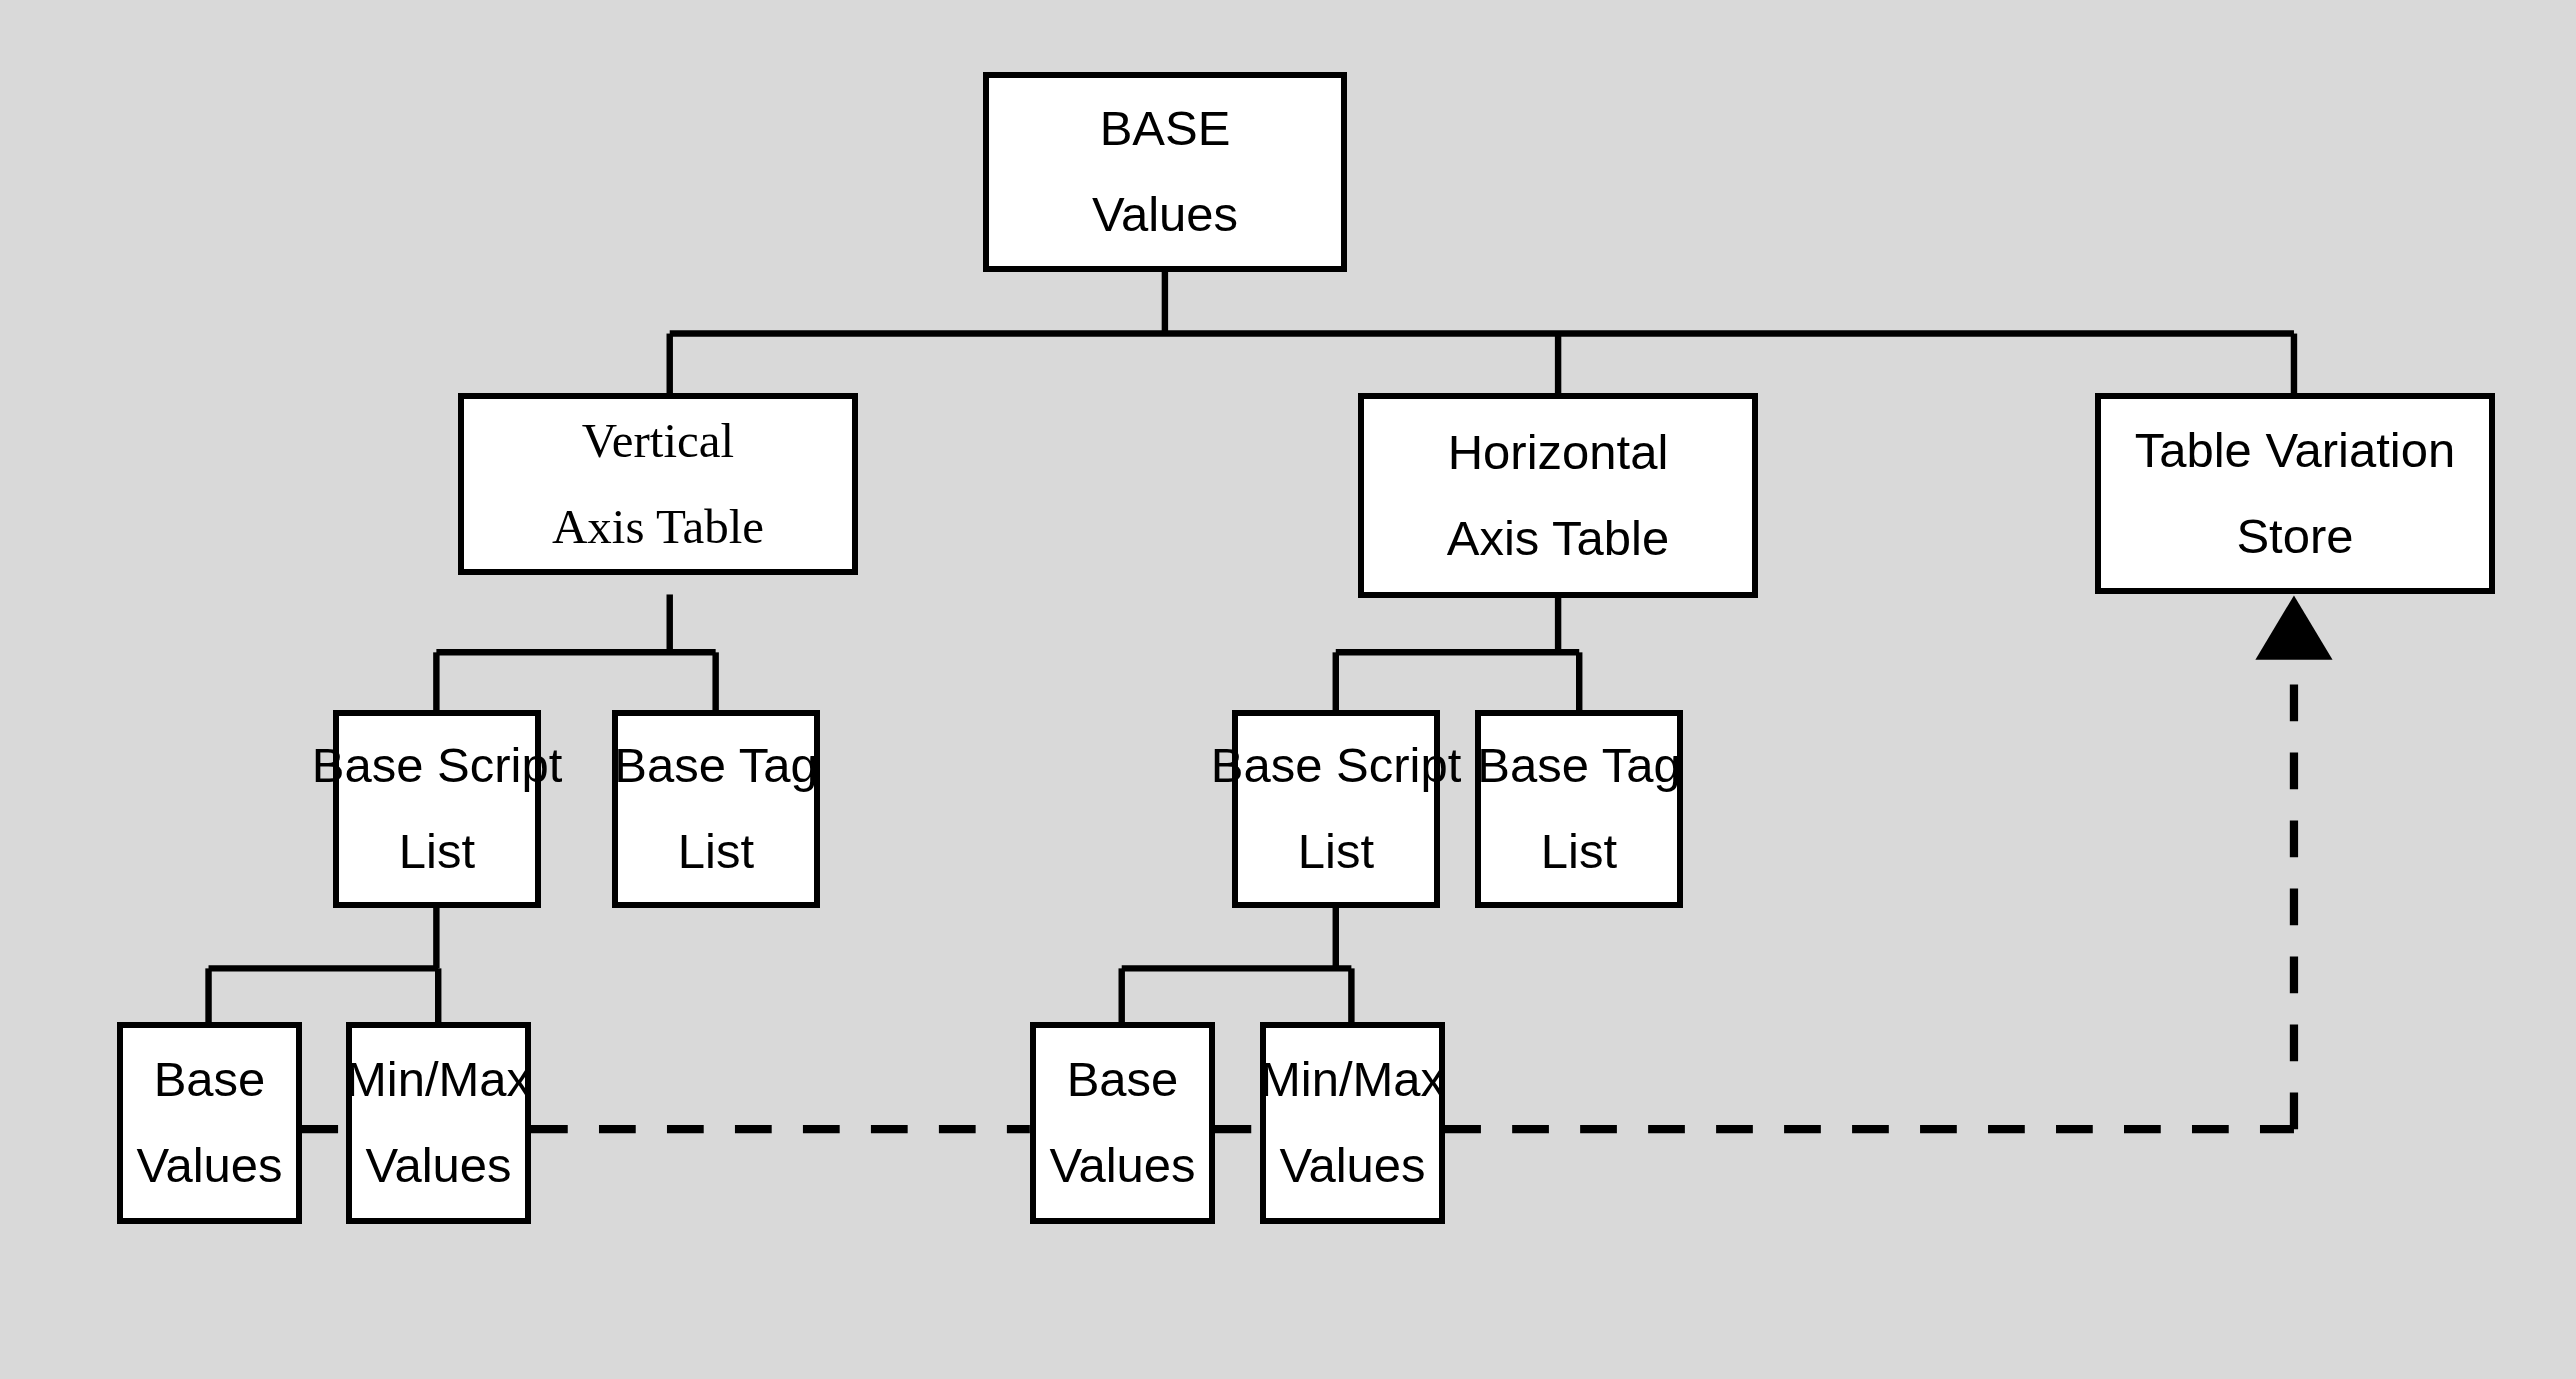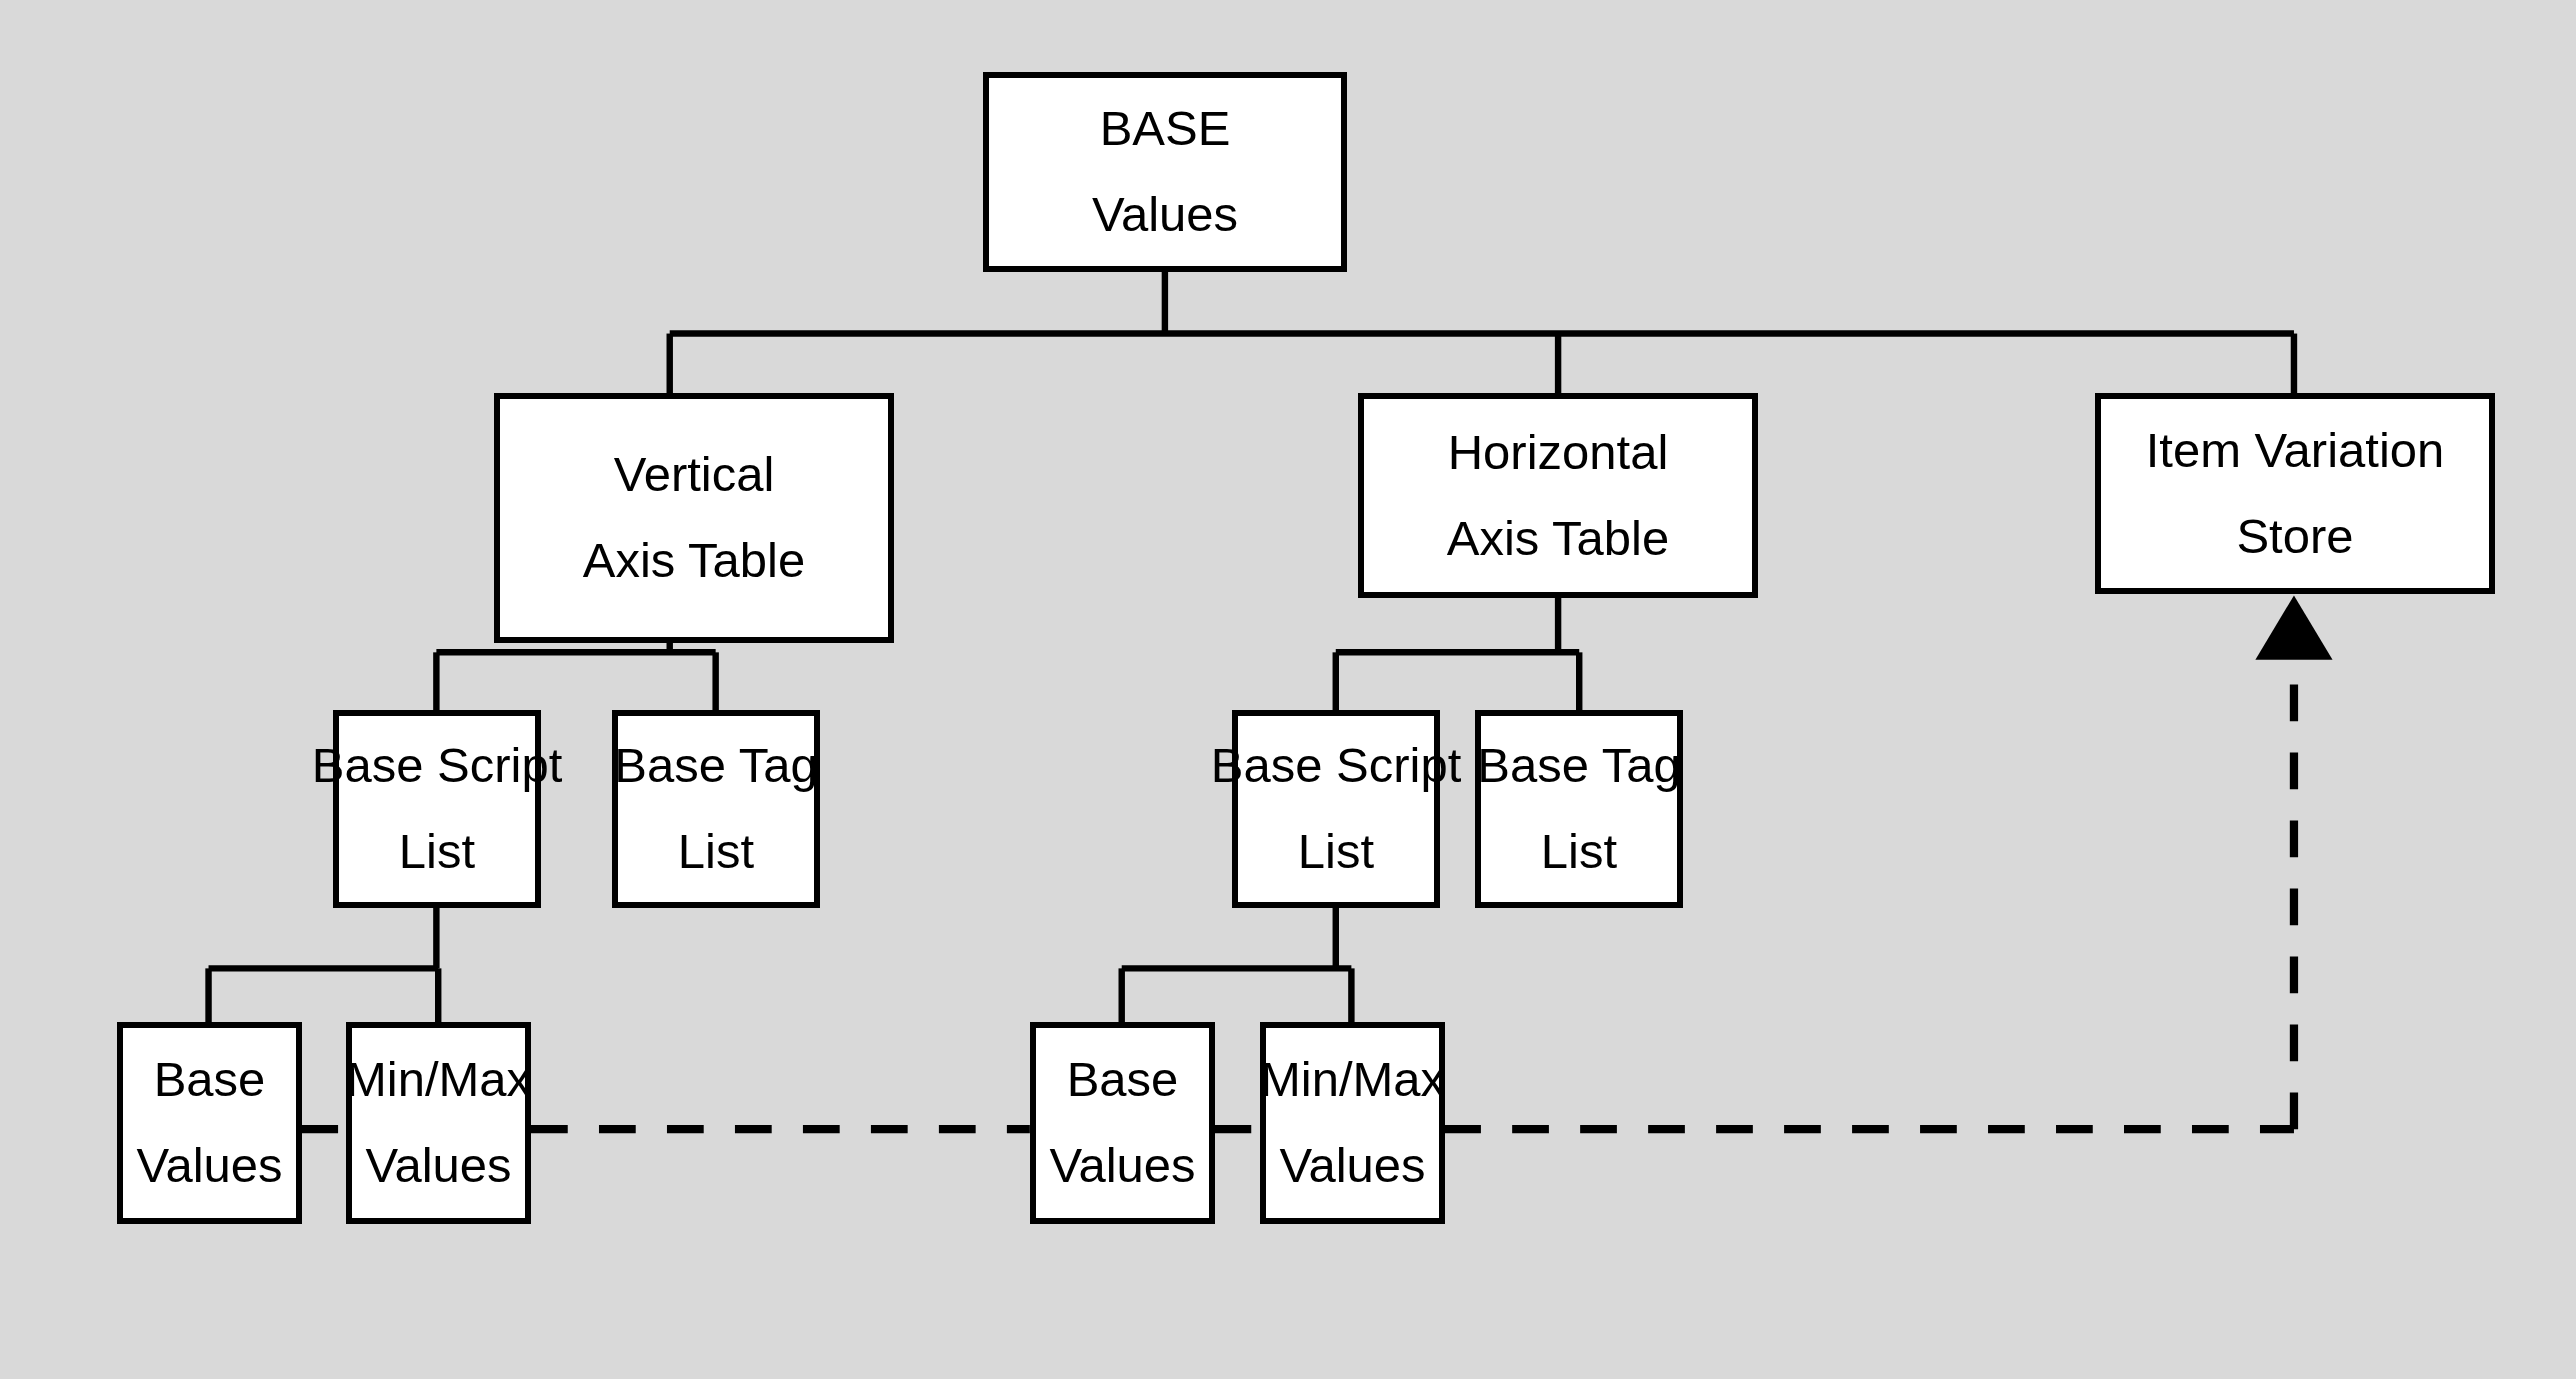--- a/index.html
+++ b/index.html
@@ -96,32 +96,32 @@
     </g>
 
     <polygon points="2497,648 2455,718 2539,718" fill="#000000"></polygon>
   </svg>
 
   <div class="node wide" style="left:983px; top:72px; width:364px; height:200px;">
     <span class="line1">BASE</span>
     <span class="line2">Values</span>
   </div>
 
-  <div class="node wide" style="left:494px; top:393px; width:400px; height:250px;">
+  <div class="node wide" style="left:458px; top:393px; width:400px; height:182px;font-family:Liberation Serif, serif;">
     <span class="line1">Vertical</span>
     <span class="line2">Axis Table</span>
   </div>
 
   <div class="node wide" style="left:1358px; top:393px; width:400px; height:205px;">
     <span class="line1">Horizontal</span>
     <span class="line2">Axis Table</span>
   </div>
 
   <div class="node wide" style="left:2095px; top:393px; width:400px; height:201px;">
-    <span class="line1">Item Variation</span>
+    <span class="line1">Table Variation</span>
     <span class="line2">Store</span>
   </div>
 
   <div class="node narrow" style="left:333px; top:710px; width:208px; height:198px;">
     <span class="line1">Base Script</span>
     <span class="line2">List</span>
   </div>
 
   <div class="node narrow" style="left:612px; top:710px; width:208px; height:198px;">
     <span class="line1">Base Tag</span>

